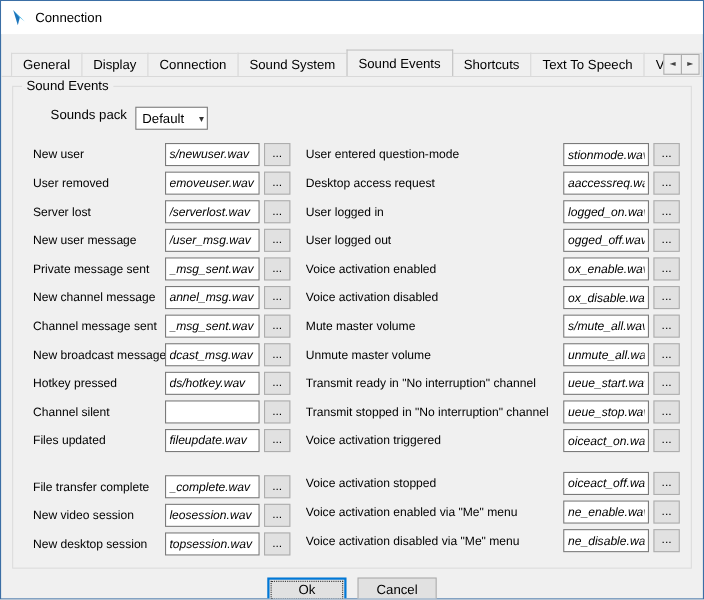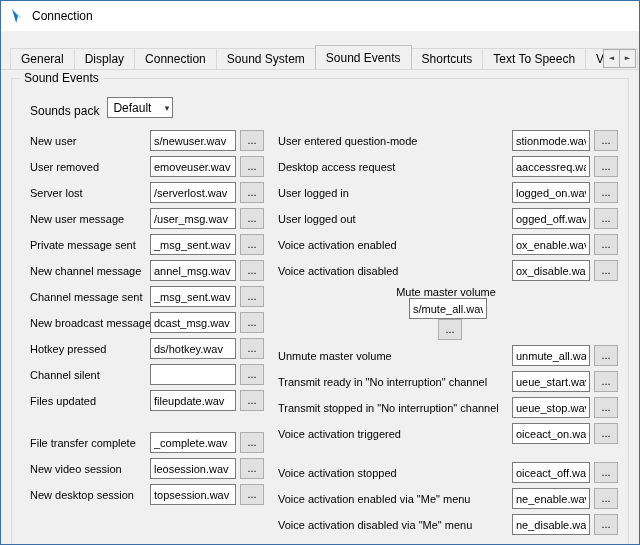--- a/index.html
+++ b/index.html
@@ -59,21 +59,21 @@
   .pane { flex: 1 1 auto; padding: 8px 10px 0 10px; }
   .groupbox {
     border: 1px solid #dcdcdc; height: 100%;
     position: relative; padding: 14px 10px 6px 10px;
   }
   .groupbox-title {
     position: absolute; top: -8px; left: 8px;
     background: #f0f0f0; padding: 0 4px; font-size: 12px;
   }
   
-  .soundspack-row { display: flex; align-items: flex-end; gap: 8px; margin: 4px 0 12px 8px; }
+  .soundspack-row { display: flex; align-items: flex-start; gap: 8px; margin: 4px 0 12px 24px; }
   .combo {
     width: 66px; height: 21px; background: #ffffff;
     border: 1px solid #7a7a7a;
     display: flex; align-items: center; justify-content: space-between;
     padding: 0 3px 0 5px; cursor: default;
   }
   .combo .chev { font-size: 9px; color: #333; }
   
   .rows {
     display: grid;
@@ -84,21 +84,21 @@
   .field-row { display: flex; align-items: center; }
   .flabel {
     flex: 1 1 auto; font-size: 11px;
     white-space: nowrap; overflow: hidden;
     padding-right: 4px;
   }
   .ftext {
     flex: 0 0 auto; width: 86px; height: 21px;
     border: 1px solid #7a7a7a; background: #fff;
     font-family: "Liberation Sans", sans-serif; font-size: 11px;
-    padding: 0 3px; outline: none;
+    padding: 0 3px; outline: none; font-style: italic;
   }
   .col-right .ftext { width: 78px; }
   .fbrowse {
     flex: 0 0 auto; width: 24px; height: 21px; margin-left: 4px;
     border: 1px solid #adadad; background: #e1e1e1;
     font-family: "Liberation Sans", sans-serif; font-size: 11px;
     line-height: 11px; cursor: default;
   }
   
   .footer {
@@ -254,21 +254,21 @@
             <div class="field-row" style="margin-bottom:5px;">
     <span class="flabel">Voice activation enabled</span>
     <input class="ftext" value="ox_enable.wav" style="">
     <button class="fbrowse">...</button>
   </div>
             <div class="field-row" style="margin-bottom:5px;">
     <span class="flabel">Voice activation disabled</span>
     <input class="ftext" value="ox_disable.wav" style="">
     <button class="fbrowse">...</button>
   </div>
-            <div class="field-row" style="margin-bottom:5px;flex-direction:column;">
+            <div class="field-row" style="margin-bottom:5px;">
     <span class="flabel">Mute master volume</span>
     <input class="ftext" value="s/mute_all.wav" style="">
     <button class="fbrowse">...</button>
   </div>
             <div class="field-row" style="margin-bottom:5px;">
     <span class="flabel">Unmute master volume</span>
     <input class="ftext" value="unmute_all.wav" style="">
     <button class="fbrowse">...</button>
   </div>
             <div class="field-row" style="margin-bottom:5px;">

